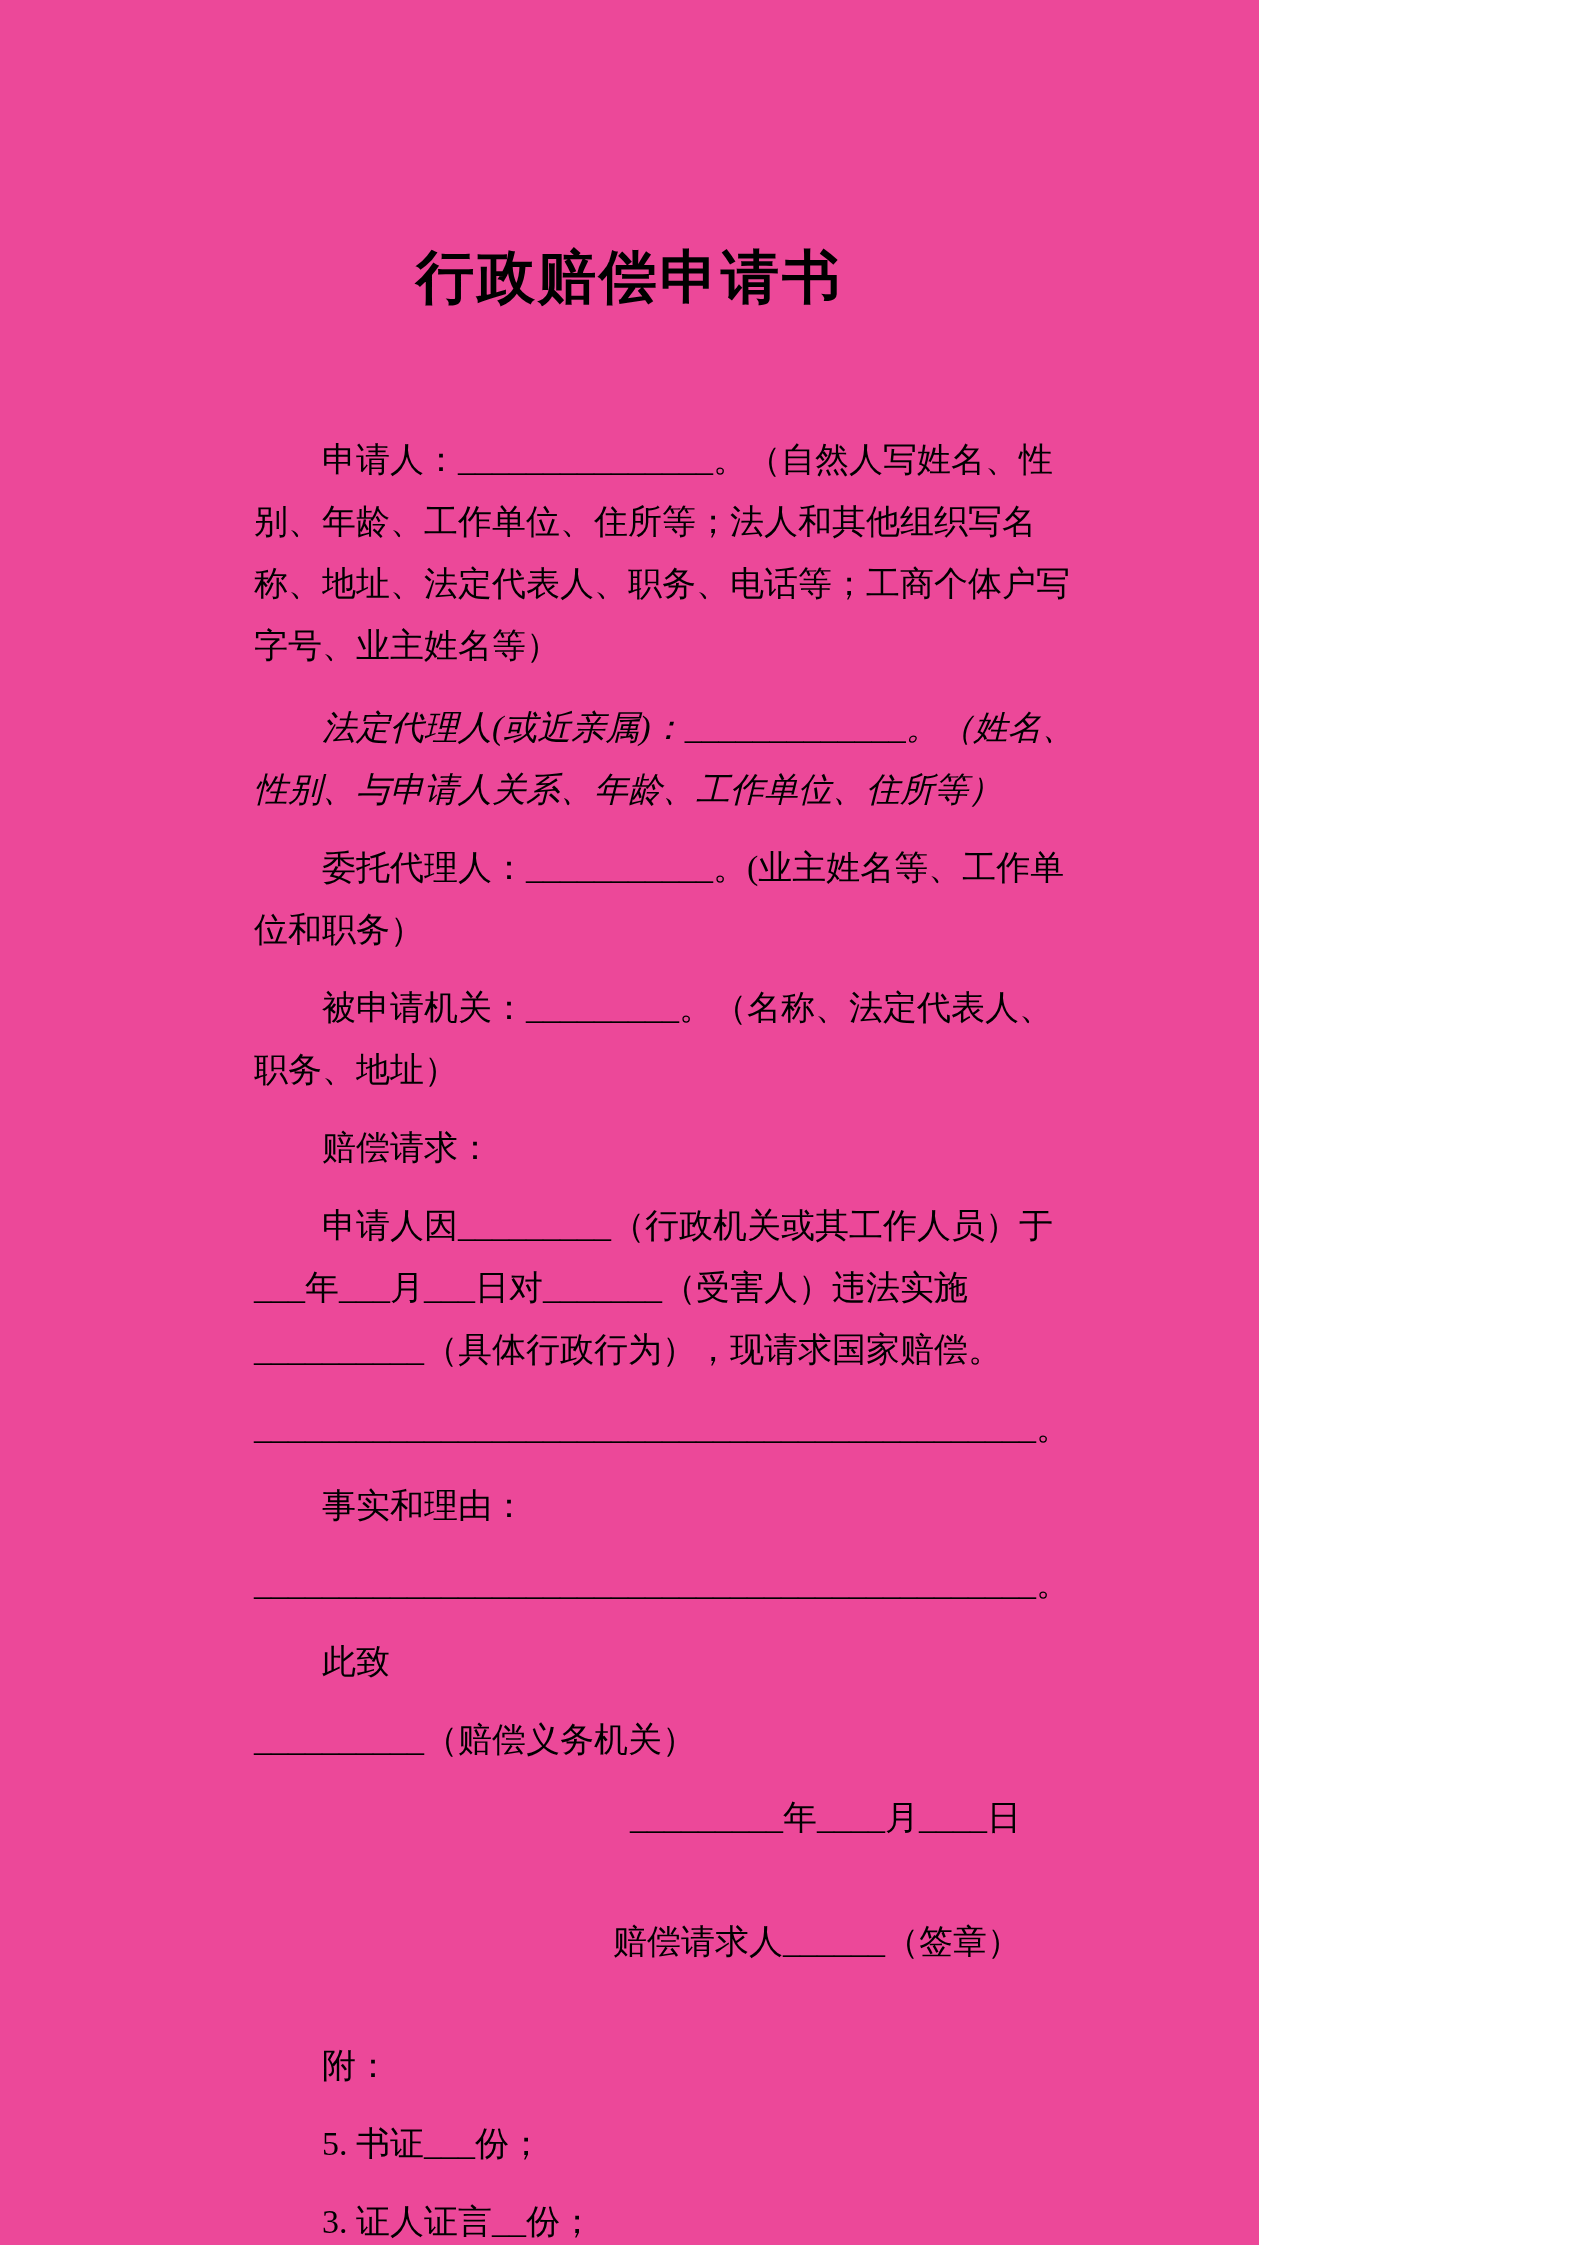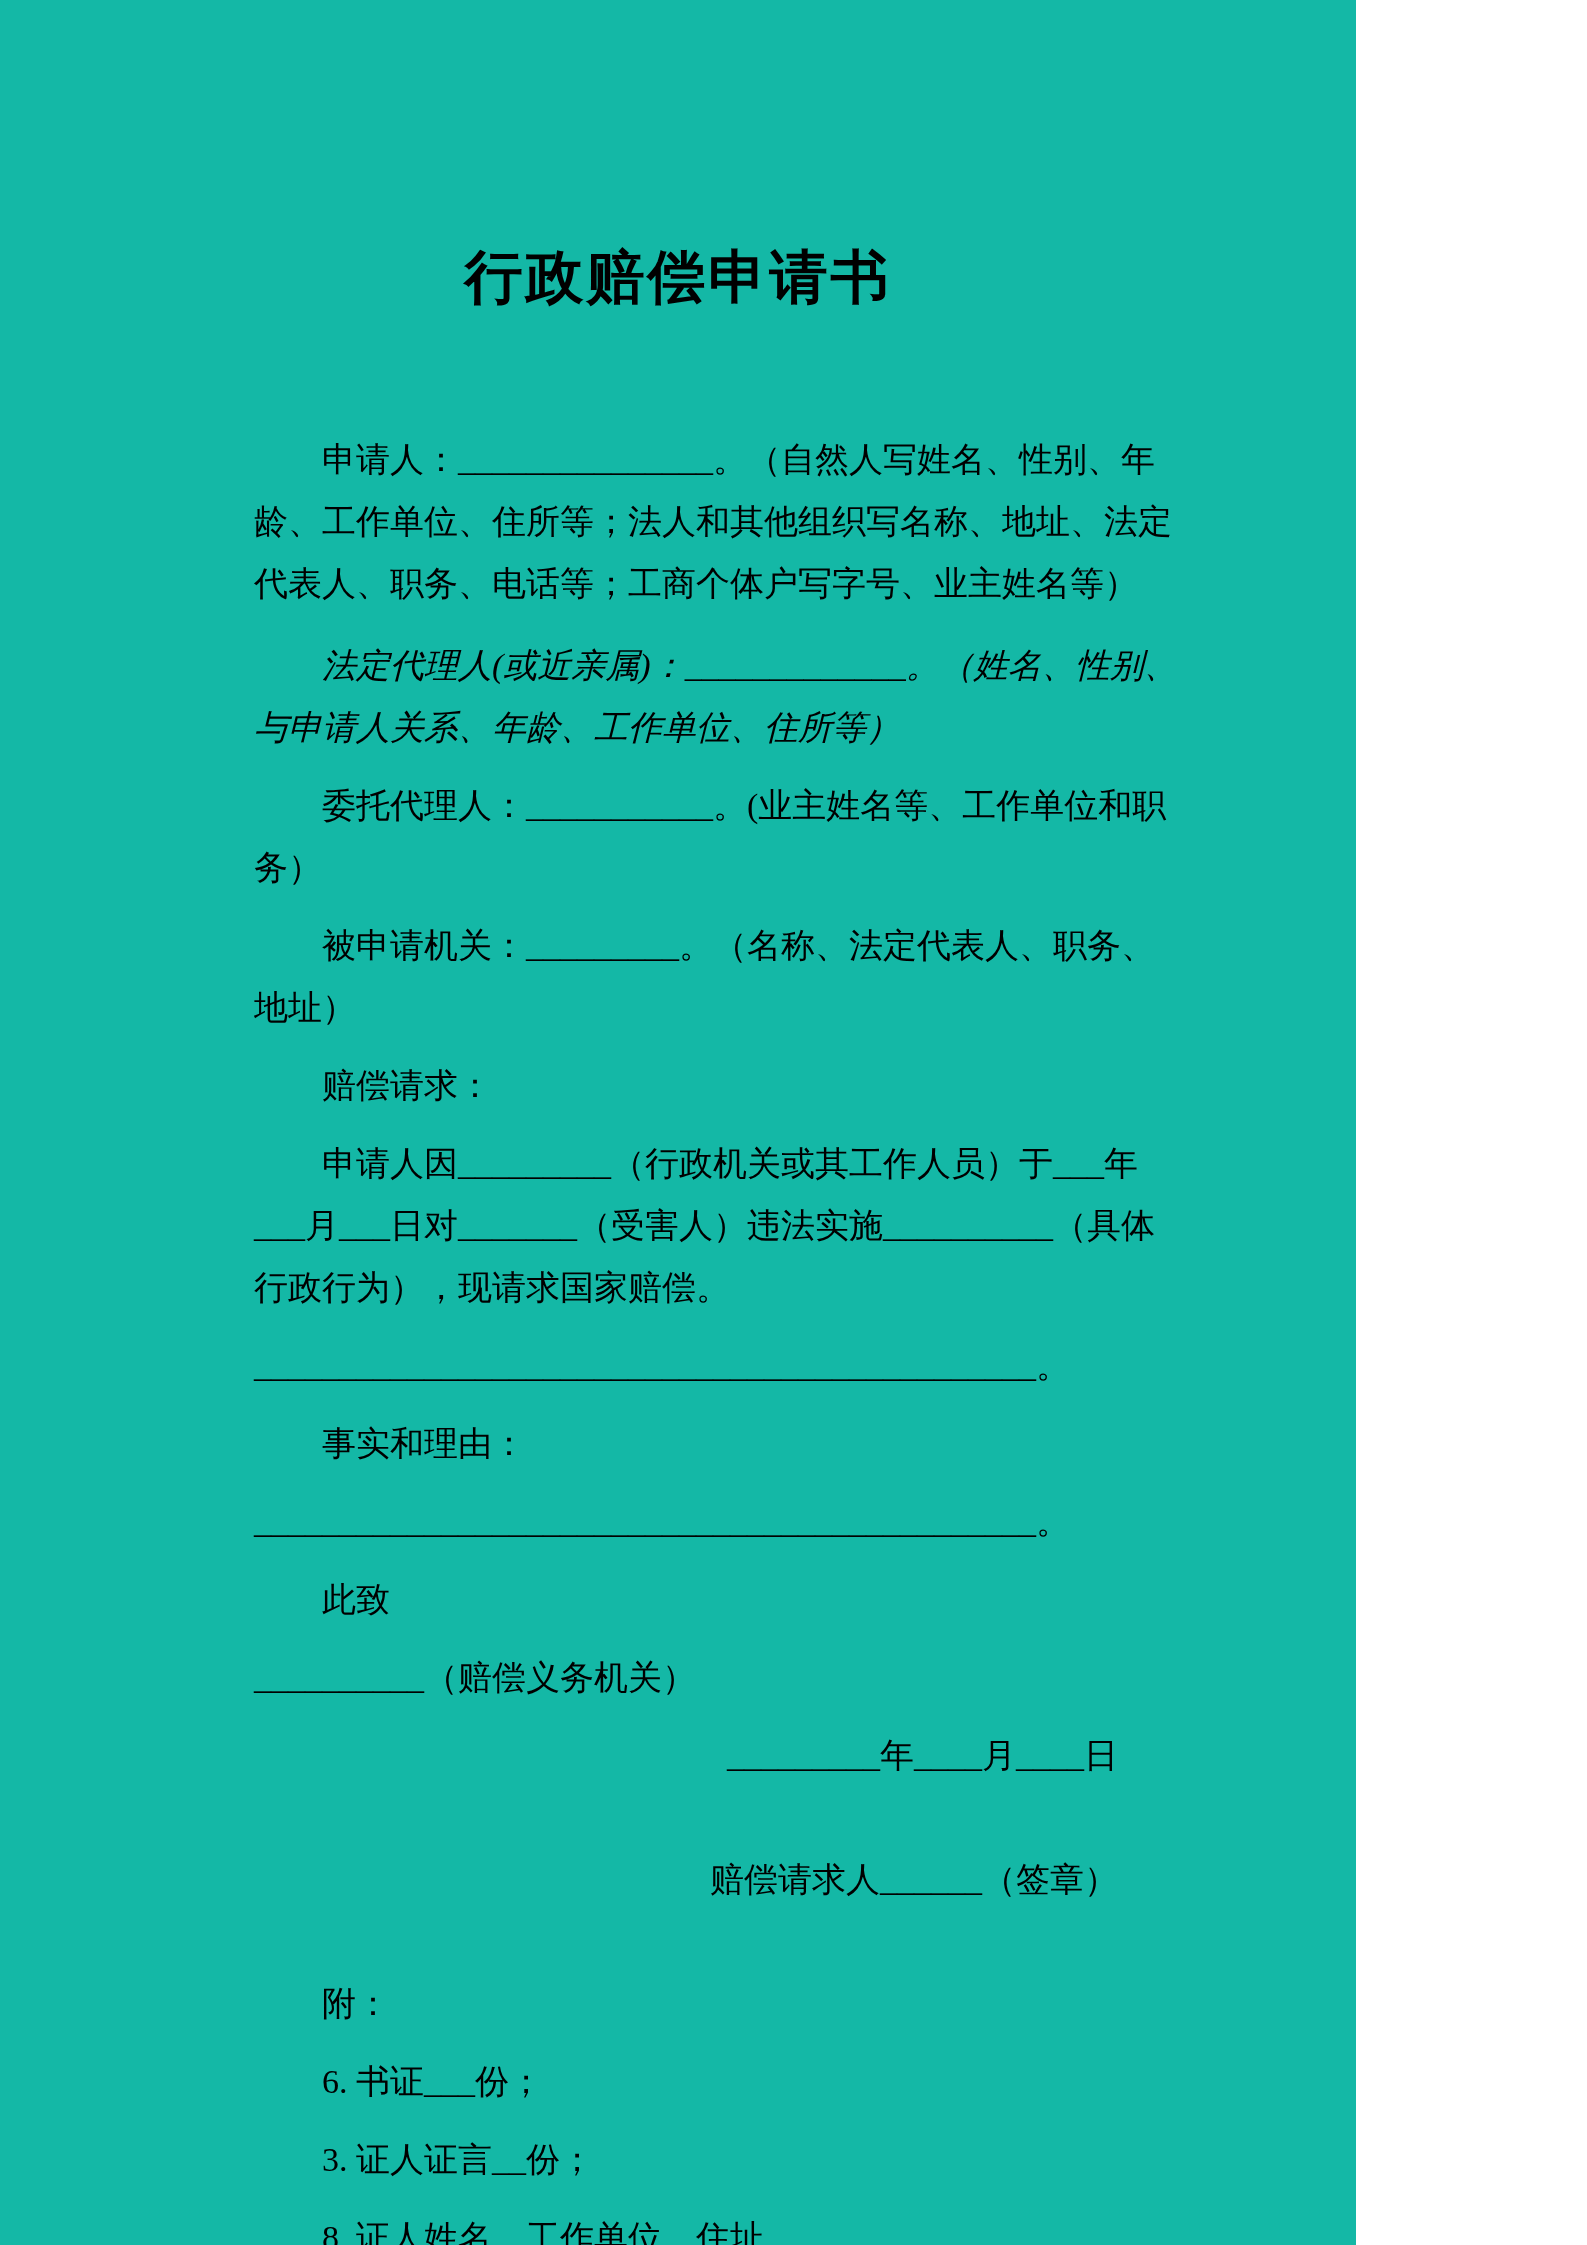--- a/index.html
+++ b/index.html
@@ -2,23 +2,23 @@
 <html><head>
 <meta charset="utf-8">
 <style>
   html, body {
     margin: 0;
     padding: 0;
     background: #ffffff;
   }
   .page {
     position: relative;
-    width: 1356px;
+    width: 1259px;
     height: 2245px;
-    background: #14b8a6;
+    background: #ec4899;
     color: #000000;
     font-family: "Liberation Serif", "DejaVu Serif", serif;
     overflow: hidden;
   }
   .title {
     margin: 0;
     padding-top: 240px;
     line-height: 76px;
     text-align: center;
     font-size: 58px;
@@ -75,21 +75,21 @@
     <p class="indent">此致</p>
 
     <p>__________（赔偿义务机关）</p>
 
     <p class="sig">_________年____月____日</p>
 
     <p class="sig mt62">赔偿请求人______（签章）</p>
 
     <p class="indent mt62">附：</p>
 
-    <p class="indent">6. 书证___份；</p>
+    <p class="indent">5. 书证___份；</p>
 
 
     <p class="indent">3. 证人证言__份；</p>
 
     <p class="indent">8. 证人姓名、工作单位、住址。</p>
 
   </div>
 </div>
 
 </body></html>

